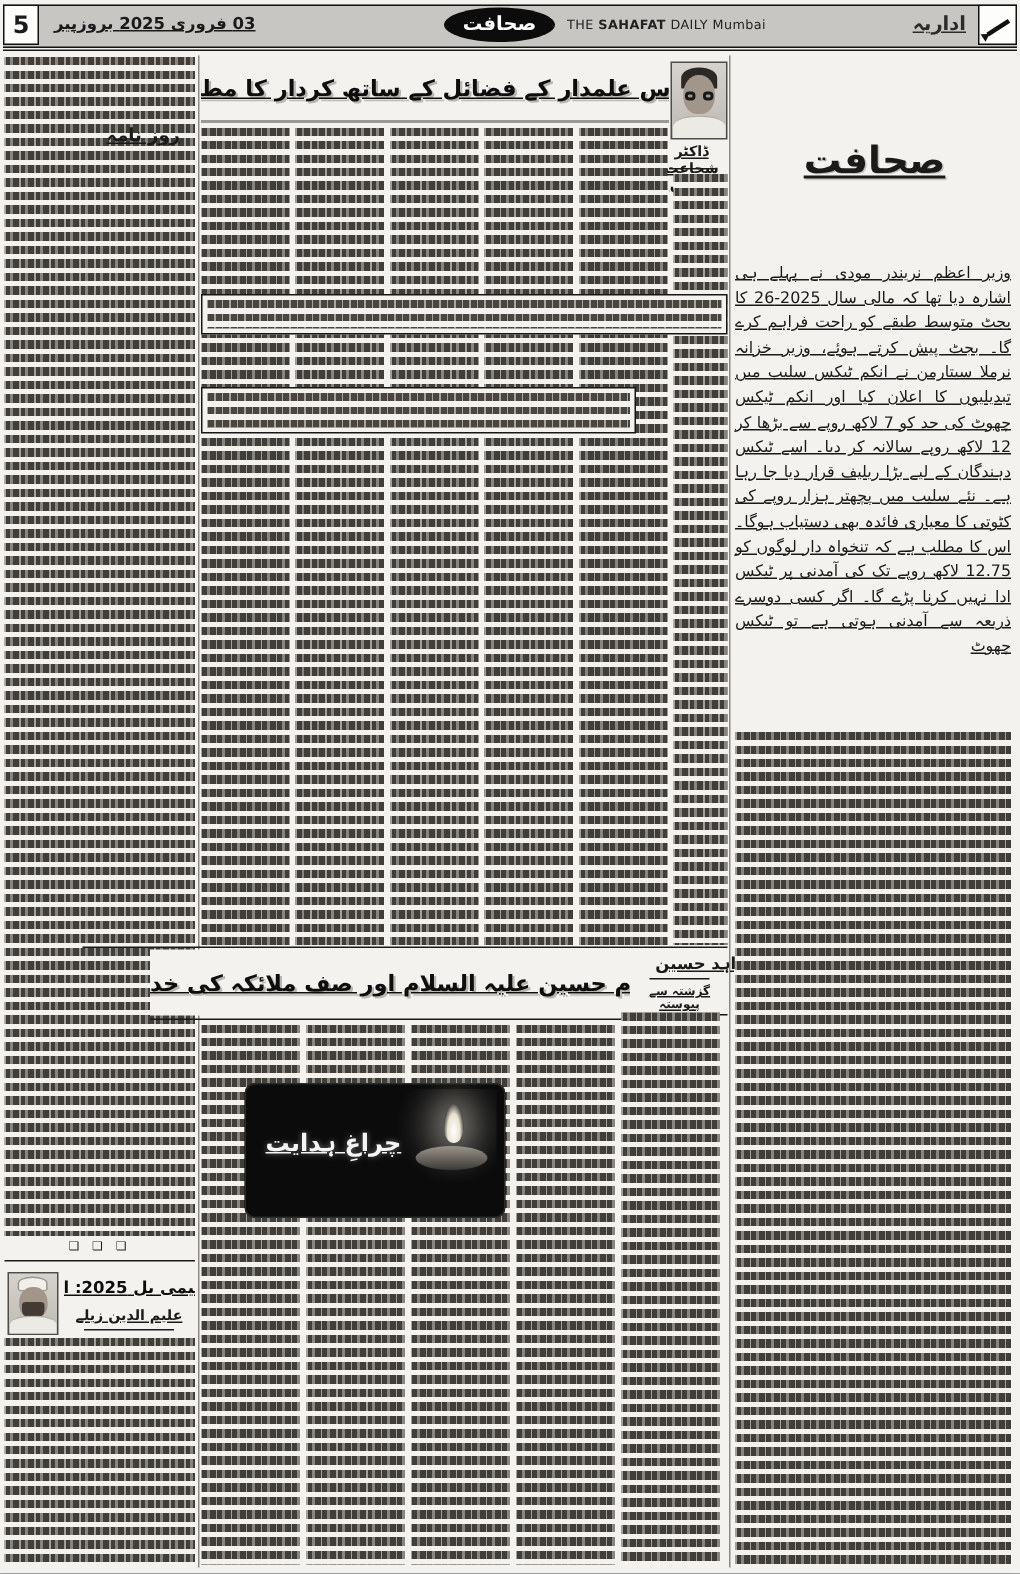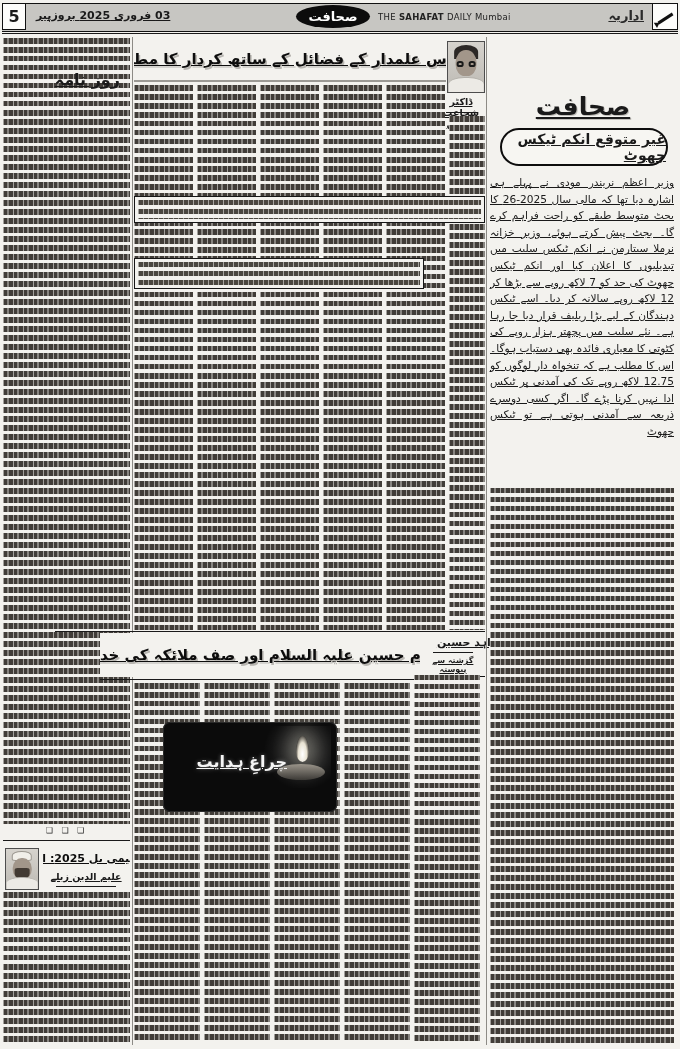--- a/index.html
+++ b/index.html
@@ -38,32 +38,32 @@
   .photo{border:1px solid #4d4d4d;background:linear-gradient(#d6d3cd,#bdbab4);overflow:hidden;box-sizing:border-box;}
   .ph-hair{position:absolute;left:50%;transform:translateX(-50%);top:6%;width:66%;height:28%;background:#2c2826;border-radius:50% 50% 0 0;}
   .ph-cap{position:absolute;left:50%;transform:translateX(-50%);top:5%;width:64%;height:24%;background:#f1efe9;border:1px solid #9b978f;border-radius:48% 48% 18% 18%;box-sizing:border-box;}
   .ph-head{position:absolute;left:50%;transform:translateX(-50%);top:16%;width:58%;height:52%;background:#a2968a;border-radius:48% 48% 44% 44%;}
   .ph-glasses{position:absolute;left:50%;transform:translateX(-50%);top:37%;width:52%;height:13%;}
   .ph-glasses::before,.ph-glasses::after{content:"";position:absolute;top:0;width:38%;height:100%;border:2px solid #191919;border-radius:40%;box-sizing:border-box;}
   .ph-glasses::before{left:0;} .ph-glasses::after{right:0;}
   .ph-beard{position:absolute;left:50%;transform:translateX(-50%);top:48%;width:46%;height:26%;background:#423a33;border-radius:20% 20% 50% 50%;}
   .ph-torso{position:absolute;left:50%;transform:translateX(-50%);bottom:-2%;width:96%;height:30%;background:#eceae5;border-radius:45% 45% 0 0;border-top:1px solid #b3b0aa;}
   
-  #ed-kicker{right:560px;top:70px;font-size:16px;font-weight:bold;}
+  #ed-kicker{right:560px;top:83px;font-size:12px;font-weight:bold;}
   #ed-logo{left:488px;top:92px;width:190px;text-align:center;font-size:25px;font-weight:bold;
            text-shadow:1px 1px 0 #c2c0bb;}
   #ed-titlebox{left:500px;top:128px;width:168px;height:38px;border:2px solid #0d0d0d;border-radius:19px;
                box-sizing:border-box;display:flex;align-items:center;justify-content:center;
                font-size:14px;font-weight:bold;background:#f7f6f2;}
   #ed-body{left:490px;top:174px;width:184px;font-size:10.6px;line-height:16.6px;text-align:justify;}
   
   #candlebox{left:163px;top:722px;width:174px;height:90px;background:#0b0b0b;border-radius:7px;
              box-shadow:0 0 0 1px #2a2a2a inset;}
   #candle-caption{position:absolute;left:14px;top:30px;width:110px;color:#f5f5f5;font-size:16px;
-                  font-weight:bold;text-align:right;text-shadow:0 0 4px rgba(255,255,255,.4);}
+                  font-weight:bold;text-align:left;text-shadow:0 0 4px rgba(255,255,255,.4);}
   .flame{position:absolute;right:28px;top:14px;width:13px;height:26px;
          background:radial-gradient(ellipse at 50% 70%, #ffffff 0%, #e8e2d2 45%, rgba(120,110,90,.25) 75%, transparent 100%);
          border-radius:50% 50% 50% 50%/62% 62% 38% 38%;
          box-shadow:0 0 18px 8px rgba(255,250,230,.28);}
   .lampbase{position:absolute;right:12px;top:42px;width:48px;height:16px;
             background:linear-gradient(#9a9astrip,#9a948a,#3c3a36);border-radius:50%;
             background:linear-gradient(#9a948a,#3c3a36);}
   .lampglow{position:absolute;right:6px;top:4px;width:70px;height:62px;
             background:radial-gradient(circle at 60% 40%, rgba(255,255,255,.18), transparent 70%);}
   
@@ -152,17 +152,16 @@
     <div class="ph-beard"></div>
     <div class="ph-torso"></div>
   </div>
   <div class="abs rtl hl" style="left:42px;top:848px;width:88px;height:20px;font-size:11px;text-shadow:none;">وقف ترمیمی بل 2025: ایک جائزہ</div>
   <div class="abs rtl authline" style="left:42px;top:871px;width:88px;font-size:9.5px;">علیم الدین زیلے</div>
   <div class="abs rule-h" style="left:56px;top:886px;width:60px;"></div>
   <div class="abs sim" style="left:3px;top:892px;width:127px;height:152px;"></div>
 
   <div class="abs rtl" id="ed-kicker">روز نامہ</div>
   <div class="abs rtl" id="ed-logo">صحافت</div>
-  <div class="abs rtl" id="ed-titlebox">غیر متوقع انکم ٹیکس چھوٹ</div>
   <div class="abs rtl" id="ed-body">وزیر اعظم نریندر مودی نے پہلے ہی اشارہ دیا تھا کہ مالی سال 2025-26 کا بجٹ متوسط طبقے کو راحت فراہم کرے گا۔ بجٹ پیش کرتے ہوئے، وزیر خزانہ نرملا سیتارمن نے انکم ٹیکس سلیب میں تبدیلیوں کا اعلان کیا اور انکم ٹیکس چھوٹ کی حد کو 7 لاکھ روپے سے بڑھا کر 12 لاکھ روپے سالانہ کر دیا۔ اسے ٹیکس دہندگان کے لیے بڑا ریلیف قرار دیا جا رہا ہے۔ نئے سلیب میں پچھتر ہزار روپے کی کٹوتی کا معیاری فائدہ بھی دستیاب ہوگا۔ اس کا مطلب ہے کہ تنخواہ دار لوگوں کو 12.75 لاکھ روپے تک کی آمدنی پر ٹیکس ادا نہیں کرنا پڑے گا۔ اگر کسی دوسرے ذریعہ سے آمدنی ہوتی ہے تو ٹیکس چھوٹ</div>
   <div class="abs sim" style="left:490px;top:488px;width:184px;height:556px;"></div>
 
 </div>
 
 </body></html>

